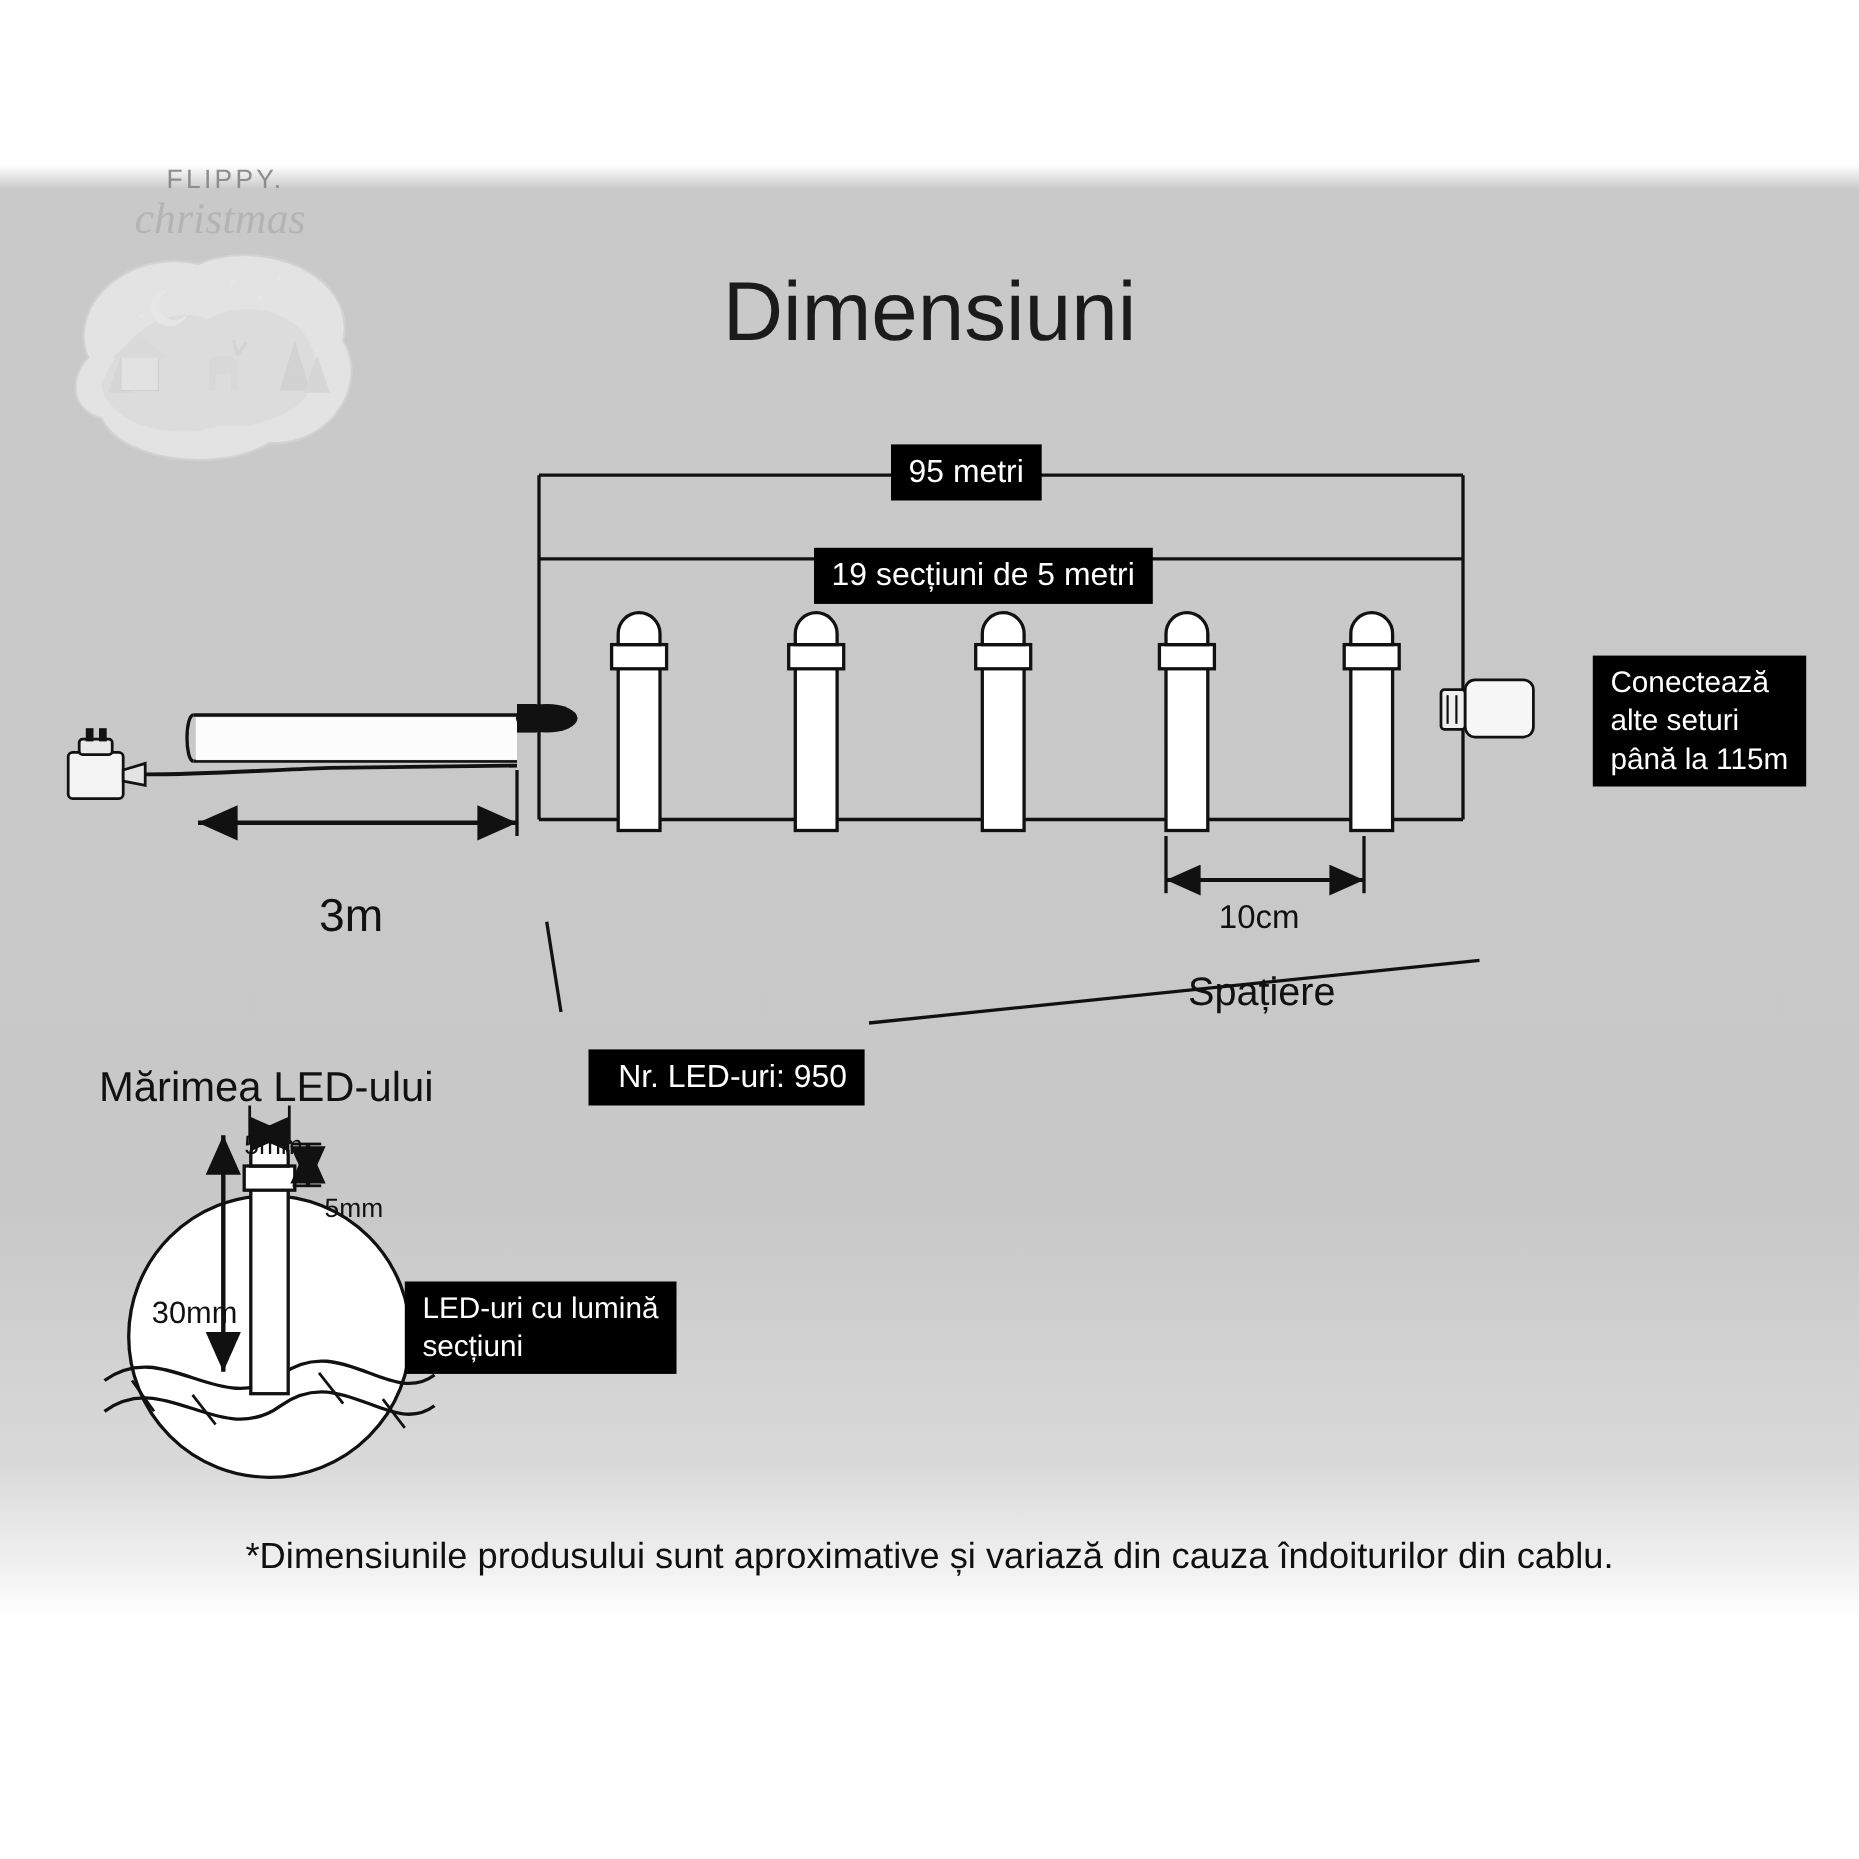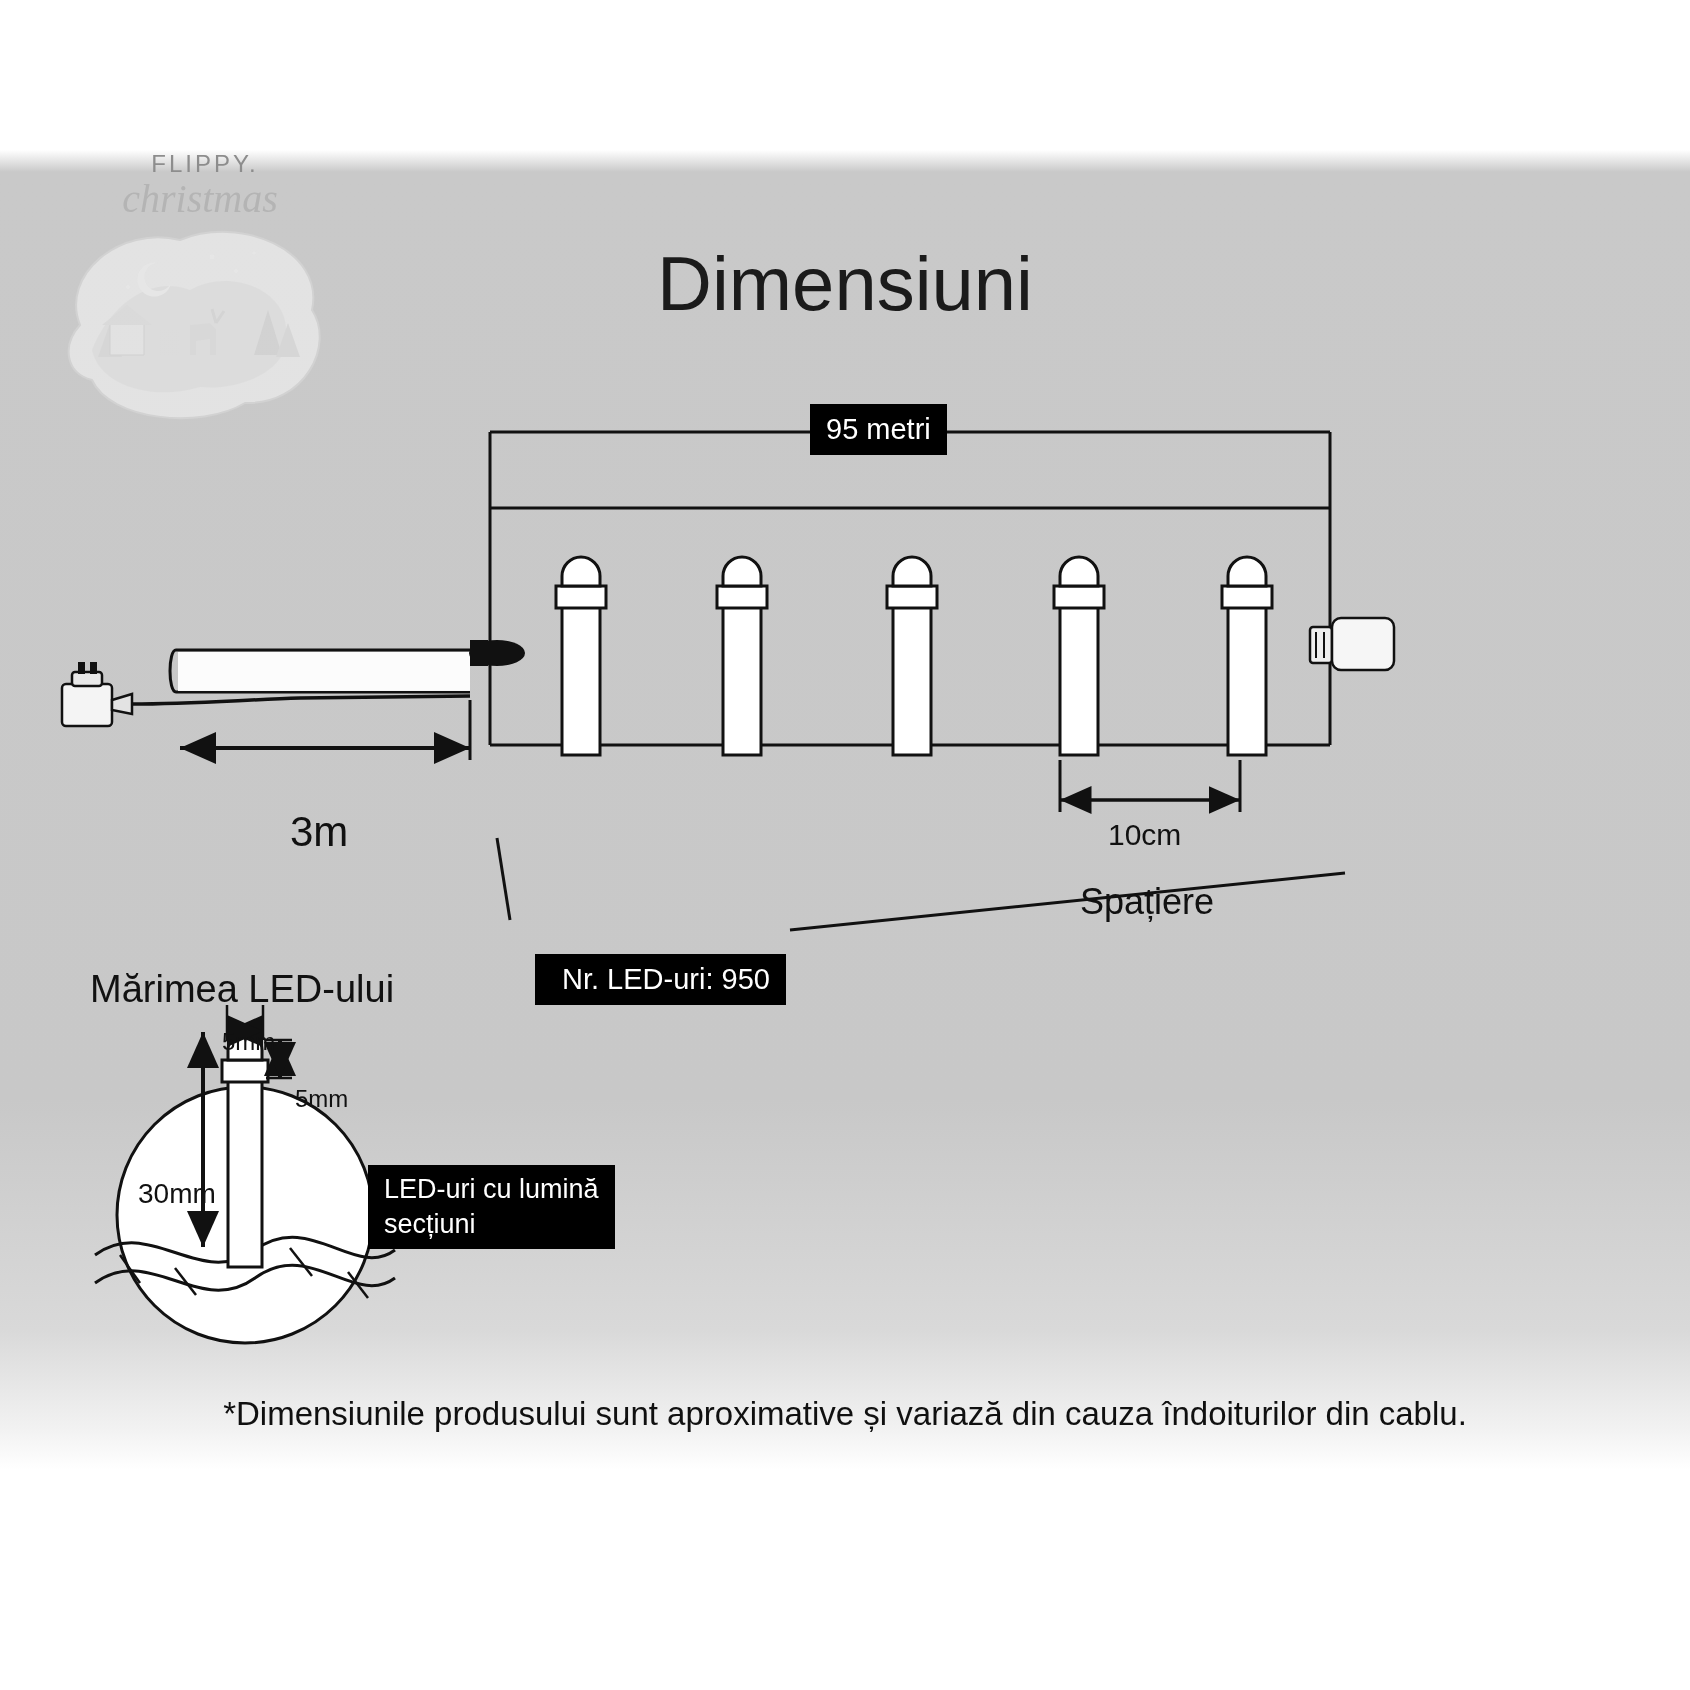--- a/index.html
+++ b/index.html
@@ -204,21 +204,25 @@
       <path d="M120 150 L120 126 L140 124 L140 150 z" fill="#ececec"></path>
     </svg>
   </div>
   <div class="logo-text1">FLIPPY.</div>
   <div class="logo-text2">christmas</div>
 
   <div class="title">Dimensiuni</div>
 
   <div class="chip big" style="left:810px;top:404px;">95 metri</div>
 
-
+  <div class="chip big" style="left:740px;top:498px;">19 secțiuni de 5 metri</div>
+
+  <div class="chip multiline" style="left:1448px;top:596px;">Conectează
+alte seturi
+până la 115m</div>
 
   <div class="chip big" style="left:535px;top:954px;padding-left:27px;">Nr. LED-uri: 950</div>
 
   <div class="chip multiline" style="left:368px;top:1165px;">LED-uri cu lumină
 secțiuni</div>
 
   <div class="lbl" style="left:290px;top:765px;font-size:42px;">3m</div>
 
   <div class="lbl" style="left:1108px;top:775px;font-size:30px;">10cm</div>
 

